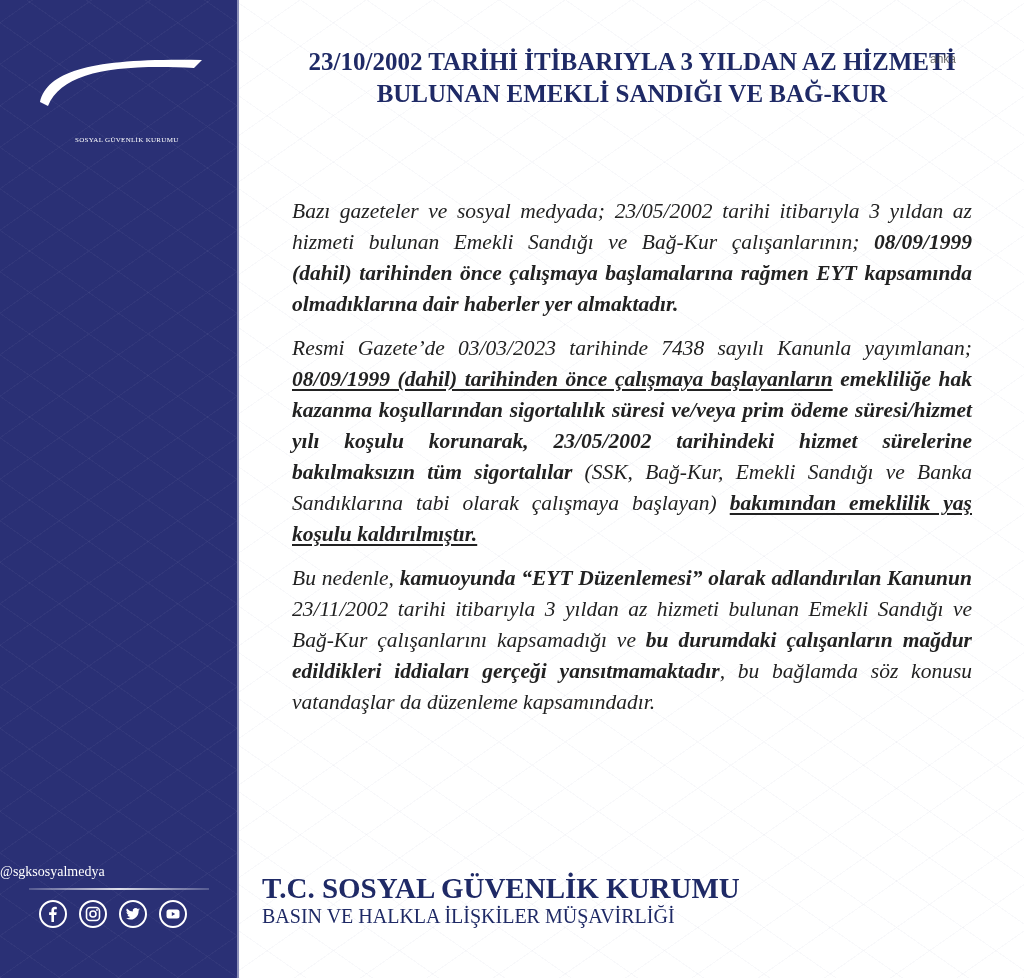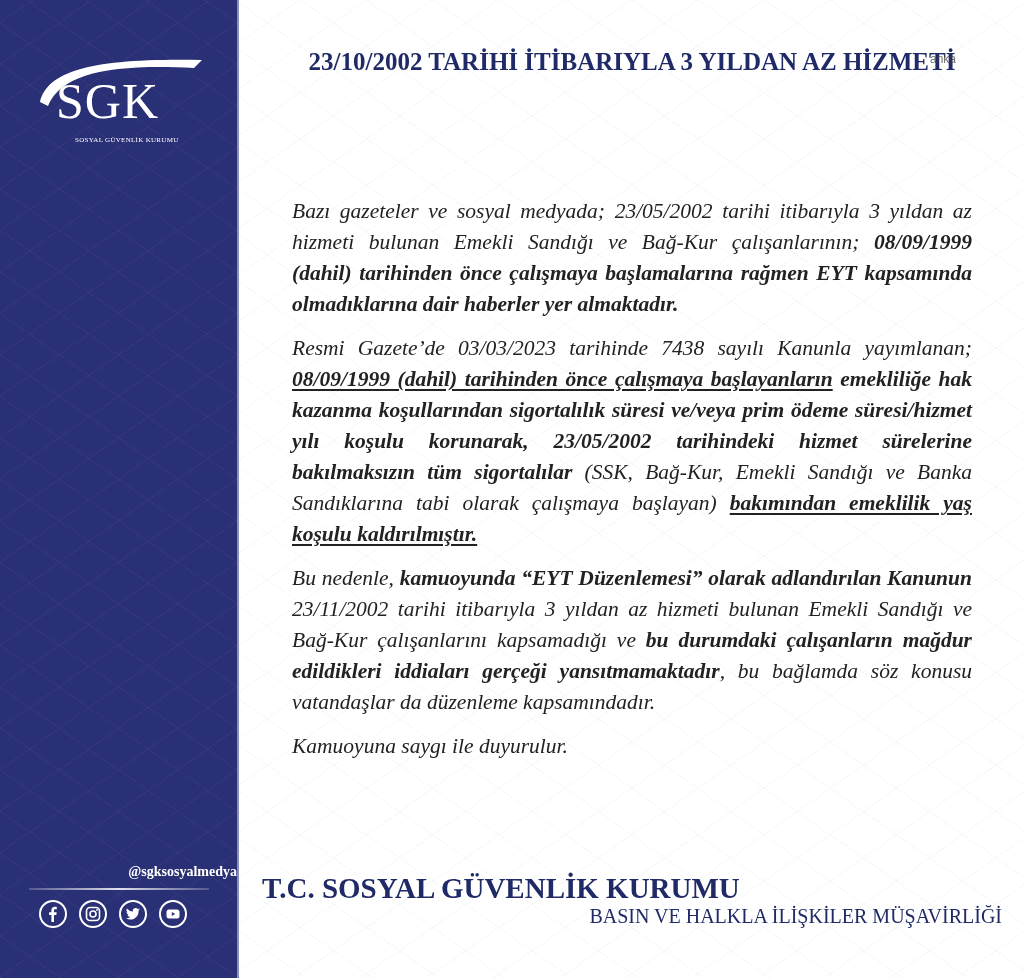--- a/index.html
+++ b/index.html
@@ -7,48 +7,47 @@
   .sidebar { position:absolute; left:0; top:0; width:237px; height:978px; background:#2a3075;
     background-image:
       repeating-linear-gradient(35deg, rgba(255,255,255,0.035) 0 1px, transparent 1px 34px),
       repeating-linear-gradient(-35deg, rgba(255,255,255,0.035) 0 1px, transparent 1px 34px);
   }
   .sidebar-edge { position:absolute; left:237px; top:0; width:2px; height:978px; background:#8b8fb8; }
   .logo { position:absolute; left:34px; top:50px; width:170px; height:90px; }
   .logo-swoosh { position:absolute; left:0; top:0; width:170px; height:60px; }
   .logo-text { position:absolute; left:22px; top:26px; font-family:"Liberation Serif", serif; font-size:50px; color:#ffffff; letter-spacing:1px; line-height:1; }
   .logo-sub { position:absolute; left:23px; top:86px; font-family:"Liberation Serif", serif; font-size:7px; color:#ffffff; letter-spacing:0.3px; white-space:nowrap;margin-left:18px; }
-  .handle { position:absolute; left:0; width:237px; top:864px; text-align:right; color:#ffffff; font-weight:bold; font-size:14px; }
+  .handle { position:absolute; left:0; width:237px; top:864px; text-align:left; color:#ffffff; font-weight:normal; font-size:14px; }
   .handle-rule { position:absolute; left:29px; top:888px; width:180px; height:2px; background:linear-gradient(90deg, rgba(255,255,255,0.2), rgba(255,255,255,0.85), rgba(255,255,255,0.2)); }
   .socials { position:absolute; left:39px; top:900px; display:flex; gap:12px; }
   .social { width:28px; height:28px; border:2px solid #fff; border-radius:50%; display:flex; align-items:center; justify-content:center; box-sizing:border-box; }
   .social svg { width:16px; height:16px; }
   .content-bg { position:absolute; left:239px; top:0; right:0; bottom:0;
     background-image:
       repeating-linear-gradient(35deg, rgba(40,48,117,0.03) 0 1px, transparent 1px 38px),
       repeating-linear-gradient(-35deg, rgba(40,48,117,0.03) 0 1px, transparent 1px 38px);
   }
   .title { position:absolute; left:262px; top:46px; width:740px; text-align:center; color:#1f2a66; font-weight:bold; font-size:25px; line-height:32px; }
   .watermark { position:absolute; left:930px; top:52px; font-family:"Liberation Sans", sans-serif; font-size:12px; color:#404040; opacity:0.75; }
   .body { position:absolute; left:292px; top:196px; width:680px; color:#222222; font-size:21.5px; line-height:31px; }
   .body p { margin:0 0 13px 0; text-align:justify;font-style:italic; }
   .body b { font-weight:bold; }
   .body u { text-decoration:underline; text-decoration-thickness:2px; text-underline-offset:3px; }
   .footer-title { position:absolute; left:262px; top:872px; width:740px; text-align:left; color:#1f2a66; font-weight:bold; font-size:29px; line-height:32px; }
-  .footer-sub { position:absolute; left:262px; top:904px; width:740px; text-align:right; color:#1f2a66; font-size:20px; line-height:24px; }
+  .footer-sub { position:absolute; left:262px; top:904px; width:740px; text-align:left; color:#1f2a66; font-size:20px; line-height:24px; }
 </style>
 </head>
 <body>
 
 <div class="sidebar">
   <div class="logo">
     <svg class="logo-swoosh" viewBox="0 0 170 60">
       <path d="M6 52 C 14 20, 60 8, 168 10 L 160 18 C 80 14, 28 22, 14 56 Z" fill="#ffffff"></path>
     </svg>
-    <div class="logo-text">SGK</div>
     <div class="logo-sub">SOSYAL GÜVENLİK KURUMU</div>
   </div>
 
   <div class="handle">@sgksosyalmedya</div>
   <div class="handle-rule"></div>
   <div class="socials">
     <div class="social">
       <svg viewBox="0 0 16 16">
           <path d="M9 16V9h2.3l.4-2.7H9V4.6c0-.8.3-1.3 1.4-1.3h1.4V.9C11.5.8 10.7.7 9.8.7 7.8.7 6.4 1.9 6.4 4.2v2.1H4.1V9h2.3v7z" fill="#fff"></path>
         </svg>
@@ -71,24 +70,24 @@
           <path d="M6.8 6v4l3.4-2z" fill="#2a3075"></path>
         </svg>
     </div>
   </div>
 </div>
 <div class="sidebar-edge"></div>
 <div class="content-bg"></div>
 
 <div class="title">
   <div>23/10/2002 TARİHİ İTİBARIYLA 3 YILDAN AZ HİZMETİ</div>
+  <div>BULUNAN EMEKLİ SANDIĞI VE BAĞ-KUR</div>
 </div>
 <div class="watermark">anka</div>
 
 <div class="body">
   <p><span>Bazı gazeteler ve sosyal medyada; 23/05/2002 tarihi itibarıyla 3 yıldan az hizmeti bulunan Emekli Sandığı ve Bağ-Kur çalışanlarının; </span><b>08/09/1999 (dahil) tarihinden önce çalışmaya başlamalarına rağmen EYT kapsamında olmadıklarına dair haberler yer almaktadır.</b></p>
   <p><span>Resmi Gazete’de 03/03/2023 tarihinde 7438 sayılı Kanunla yayımlanan; </span><b><u>08/09/1999 (dahil) tarihinden önce çalışmaya başlayanların</u></b><b> emekliliğe hak kazanma koşullarından sigortalılık süresi ve/veya prim ödeme süresi/hizmet yılı koşulu korunarak, 23/05/2002 tarihindeki hizmet sürelerine bakılmaksızın tüm sigortalılar</b><span> (SSK, Bağ-Kur, Emekli Sandığı ve Banka Sandıklarına tabi olarak çalışmaya başlayan) </span><b><u>bakımından emeklilik yaş koşulu kaldırılmıştır.</u></b></p>
   <p><span>Bu nedenle, </span><b>kamuoyunda “EYT Düzenlemesi” olarak adlandırılan Kanunun</b><span> 23/11/2002 tarihi itibarıyla 3 yıldan az hizmeti bulunan Emekli Sandığı ve Bağ-Kur çalışanlarını kapsamadığı ve </span><b>bu durumdaki çalışanların mağdur edildikleri iddiaları gerçeği yansıtmamaktadır</b><span>, bu bağlamda söz konusu vatandaşlar da düzenleme kapsamındadır.</span></p>
-  <p>Kamuoyuna saygı ile duyurulur.</p>
 </div>
 
 <div class="footer-title">T.C. SOSYAL GÜVENLİK KURUMU</div>
 <div class="footer-sub">BASIN VE HALKLA İLİŞKİLER MÜŞAVİRLİĞİ</div>
 
 </body></html>

